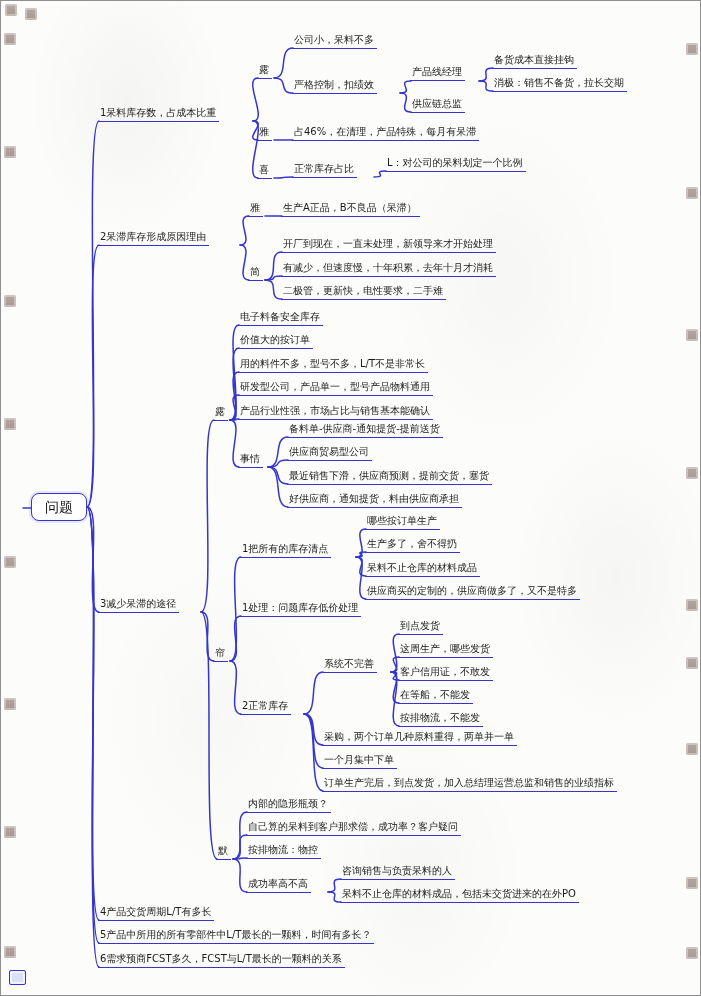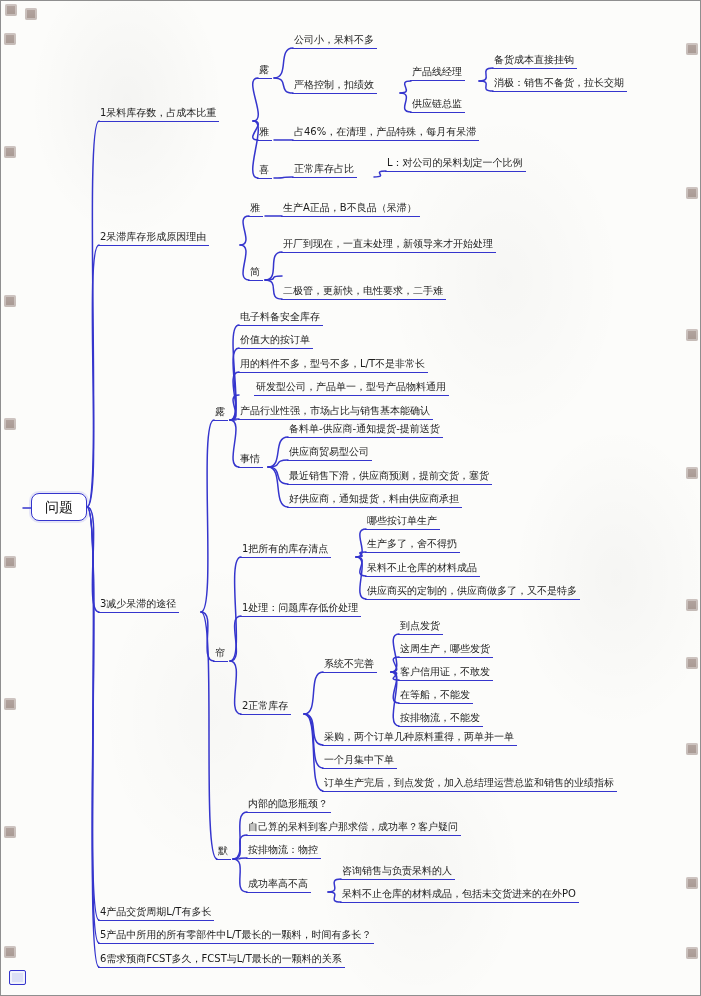--- a/index.html
+++ b/index.html
@@ -126,27 +126,28 @@
   <div class="node" id="b1ya" style="left:256px;top:123px">雅</div>
   <div class="node" id="b1yac1" style="left:291px;top:123px">占46%，在清理，产品特殊，每月有呆滞</div>
   <div class="node" id="b1xi" style="left:256px;top:161px">喜</div>
   <div class="node" id="b1xic1" style="left:291px;top:160px">正常库存占比</div>
   <div class="node" id="b1xic1a" style="left:384px;top:154px">L：对公司的呆料划定一个比例</div>
 
   <div class="node" id="b2ya" style="left:247px;top:199px">雅</div>
   <div class="node" id="b2yac1" style="left:280px;top:199px">生产A正品，B不良品（呆滞）</div>
   <div class="node" id="b2jian" style="left:247px;top:263px">简</div>
   <div class="node" id="b2jc1" style="left:280px;top:235px">开厂到现在，一直未处理，新领导来才开始处理</div>
+  <div class="node" id="b2jc2" style="left:280px;top:259px">有减少，但速度慢，十年积累，去年十月才消耗</div>
   <div class="node" id="b2jc3" style="left:280px;top:282px">二极管，更新快，电性要求，二手难</div>
 
   <div class="node" id="b3lu" style="left:212px;top:403px">露</div>
   <div class="node" id="b3luc1" style="left:237px;top:308px">电子料备安全库存</div>
   <div class="node" id="b3luc2" style="left:237px;top:331px">价值大的按订单</div>
   <div class="node" id="b3luc3" style="left:237px;top:355px">用的料件不多，型号不多，L/T不是非常长</div>
-  <div class="node" id="b3luc4" style="left:253px;top:378px">研发型公司，产品单一，型号产品物料通用</div>
+  <div class="node" id="b3luc4" style="left:237px;top:378px">研发型公司，产品单一，型号产品物料通用</div>
   <div class="node" id="b3luc5" style="left:237px;top:402px">产品行业性强，市场占比与销售基本能确认</div>
   <div class="node" id="b3shi" style="left:237px;top:450px">事情</div>
   <div class="node" id="b3s1" style="left:286px;top:420px">备料单-供应商-通知提货-提前送货</div>
   <div class="node" id="b3s2" style="left:286px;top:443px">供应商贸易型公司</div>
   <div class="node" id="b3s4" style="left:286px;top:490px">好供应商，通知提货，料由供应商承担</div>
   <div class="node" id="b3s3" style="left:286px;top:467px">最近销售下滑，供应商预测，提前交货，塞货</div>
 
   <div class="node" id="b3lian" style="left:212px;top:644px">帘</div>
   <div class="node" id="b3inv" style="left:239px;top:540px">1把所有的库存清点</div>
   <div class="node" id="b3i1" style="left:364px;top:512px">哪些按订单生产</div>

